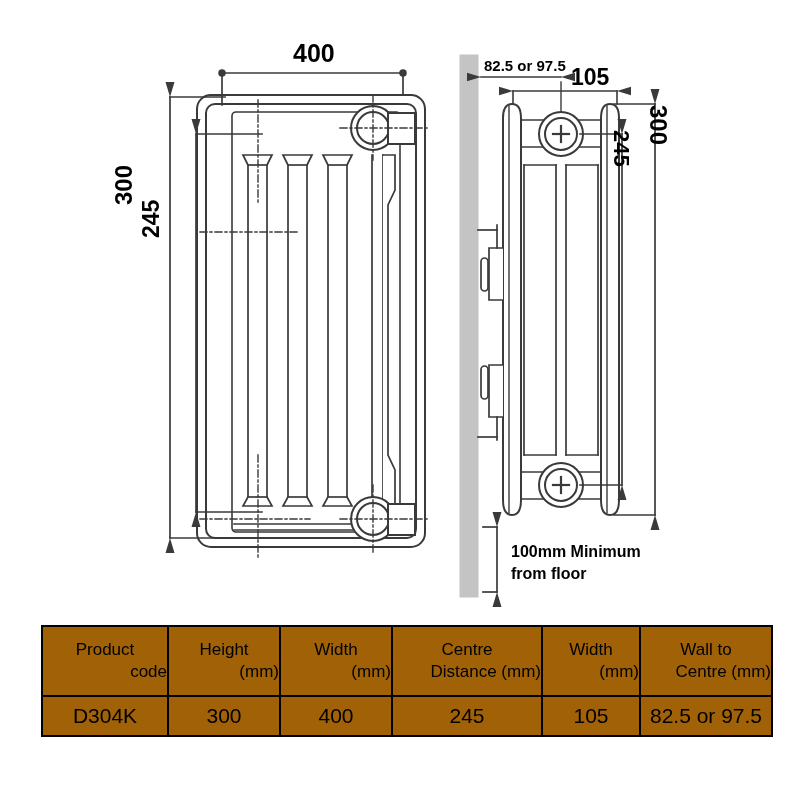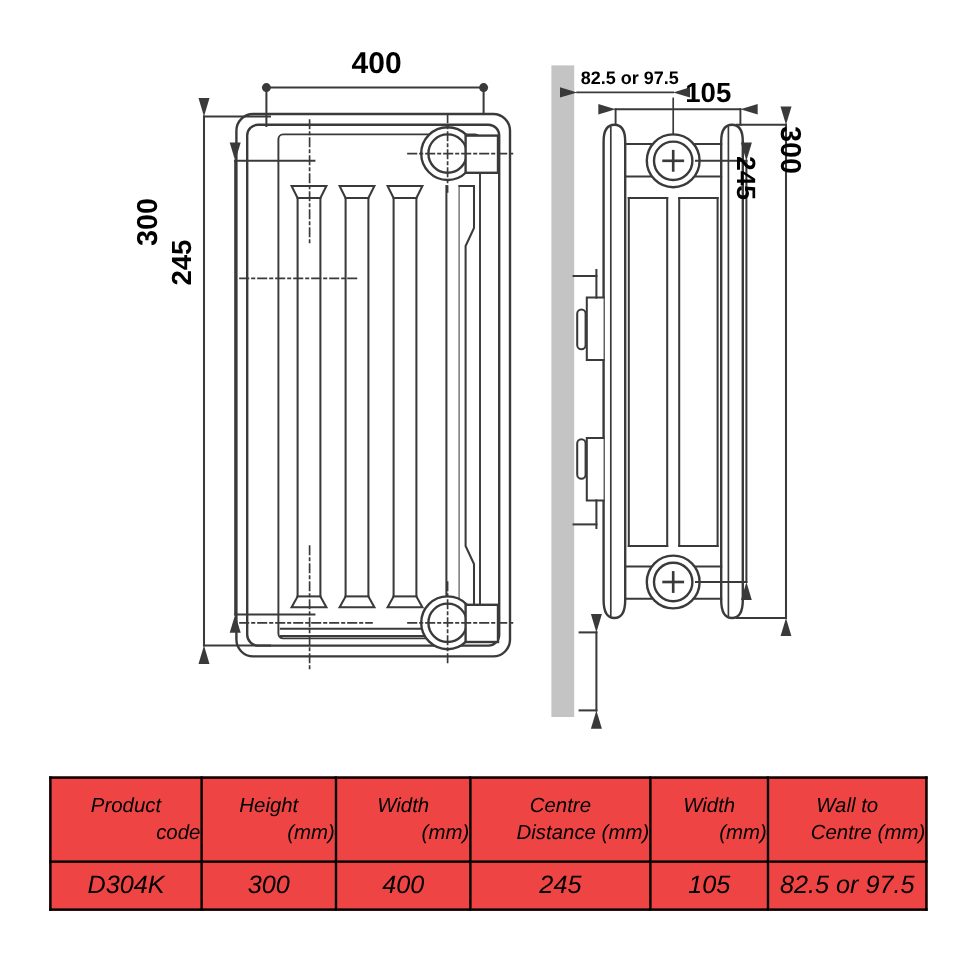--- a/index.html
+++ b/index.html
@@ -24,26 +24,25 @@
     position: absolute;
     left: 0; top: 0;
     width: 800px;
     height: 800px;
     display: block;
   }
   
   .spec-table {
     position: absolute;
     left: 41px;
-    top: 647px;
+    top: 625px;
     width: 718px;
     border-collapse: collapse;
     table-layout: fixed;
-    background: #ef4444;
-    font-style: italic;
+    background: #a16207;
   }
   .spec-table td, .spec-table th {
     border: 2px solid #000;
     text-align: center;
     vertical-align: middle;
     font-family: "Liberation Sans", sans-serif;
     font-weight: 400;
     color: #000;
     padding: 0;
   }
@@ -292,20 +291,22 @@
   <div class="dim-text t-245-left">245</div>
 
   <div class="dim-text t-wall">82.5 or 97.5</div>
 
   <div class="dim-text t-105">105</div>
 
   <div class="dim-text t-300-right">300</div>
 
   <div class="dim-text t-245-right">245</div>
 
+  <div class="dim-text t-floor">100mm Minimum
+from floor</div>
 
   <table class="spec-table">
     <thead>
       <tr>
         <td class="col-0">
           <span class="hdr-l1">Product</span>
           <span class="hdr-l2">code</span>
         </td>
         <td class="col-1">
           <span class="hdr-l1">Height</span>

